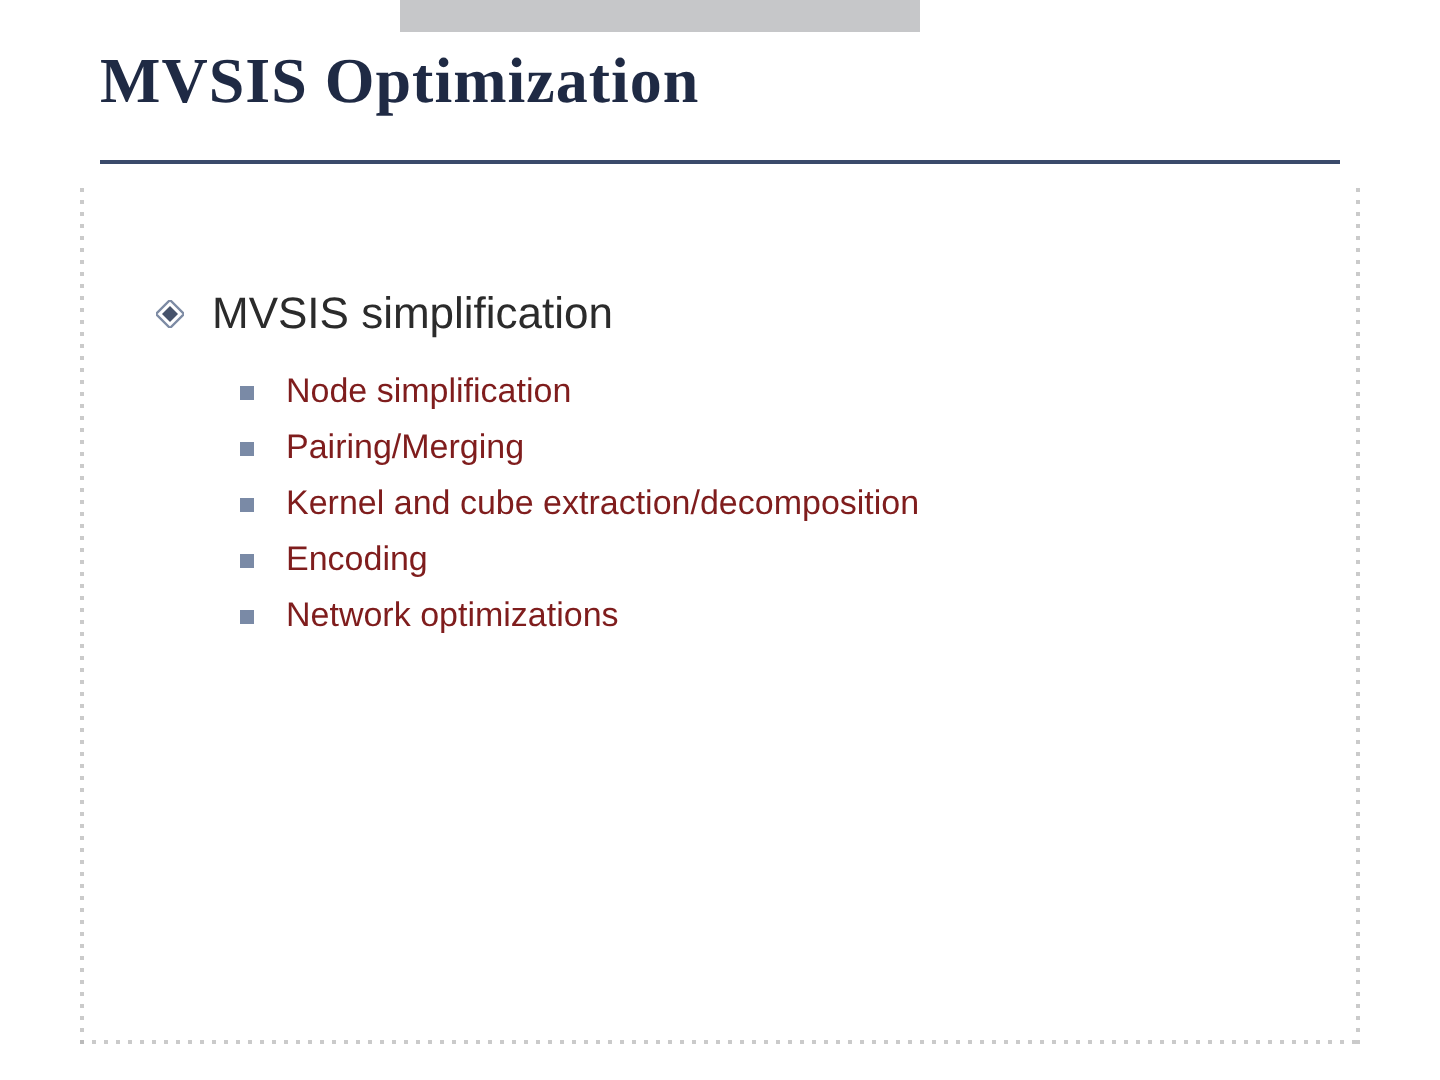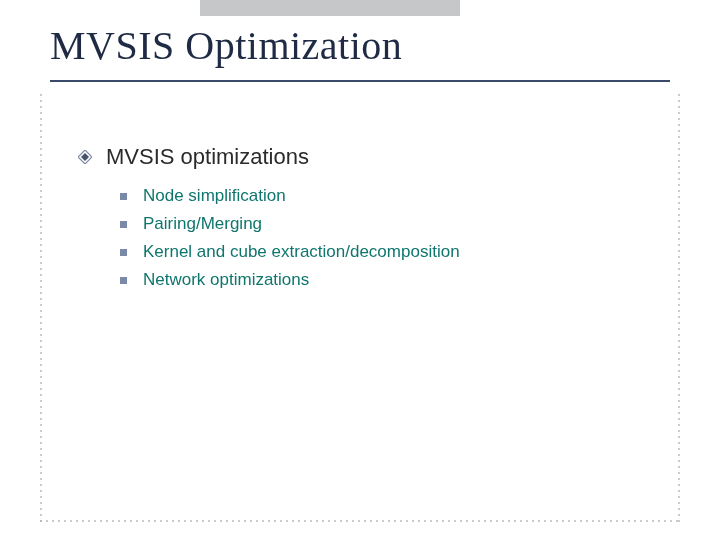--- a/index.html
+++ b/index.html
@@ -22,22 +22,22 @@
     height: 16px;
     background: #c6c7c9;
   }
 
   
   .slide-title {
     position: absolute;
     top: 22px;
     left: 50px;
     font-family: "Times New Roman", Times, serif;
-    font-size: 40px;
-    font-weight: 400;
+    font-size: 32px;
+    font-weight: 700;
     color: #1f2a44;
     letter-spacing: 0.5px;
   }
 
   
   .title-rule {
     position: absolute;
     top: 80px;
     left: 50px;
     width: 620px;
@@ -109,21 +109,21 @@
     margin-bottom: 8px;
   }
   .sq-bullet {
     width: 7px;
     height: 7px;
     background: #7a8aa6;
     flex: 0 0 7px;
   }
   .lvl2-text {
     font-size: 17px;
-    color: #0f766e;
+    color: #7f1d1d;
   }
 </style>
 </head>
 <body>
 
 <div class="top-band"></div>
 
 <div class="slide-title">MVSIS Optimization</div>
 
 <div class="title-rule"></div>
@@ -132,33 +132,37 @@
 <div class="dots-vert right"></div>
 <div class="dots-horz"></div>
 
 <div class="lvl1">
   <span class="diamond-bullet">
     <svg width="14" height="14" viewBox="0 0 14 14">
       <polygon points="7,0 14,7 7,14 0,7" fill="#ffffff" stroke="#7d8ba4" stroke-width="1.2"></polygon>
       <polygon points="7,3 11,7 7,11 3,7" fill="#47536b"></polygon>
     </svg>
   </span>
-  <span class="lvl1-text">MVSIS optimizations</span>
+  <span class="lvl1-text">MVSIS simplification</span>
 </div>
 
 <div class="lvl2">
   <div class="lvl2-row">
     <span class="sq-bullet"></span>
     <span class="lvl2-text">Node simplification</span>
   </div>
   <div class="lvl2-row">
     <span class="sq-bullet"></span>
     <span class="lvl2-text">Pairing/Merging</span>
   </div>
   <div class="lvl2-row">
     <span class="sq-bullet"></span>
     <span class="lvl2-text">Kernel and cube extraction/decomposition</span>
   </div>
   <div class="lvl2-row">
     <span class="sq-bullet"></span>
+    <span class="lvl2-text">Encoding</span>
+  </div>
+  <div class="lvl2-row">
+    <span class="sq-bullet"></span>
     <span class="lvl2-text">Network optimizations</span>
   </div>
 </div>
 
 </body></html>

